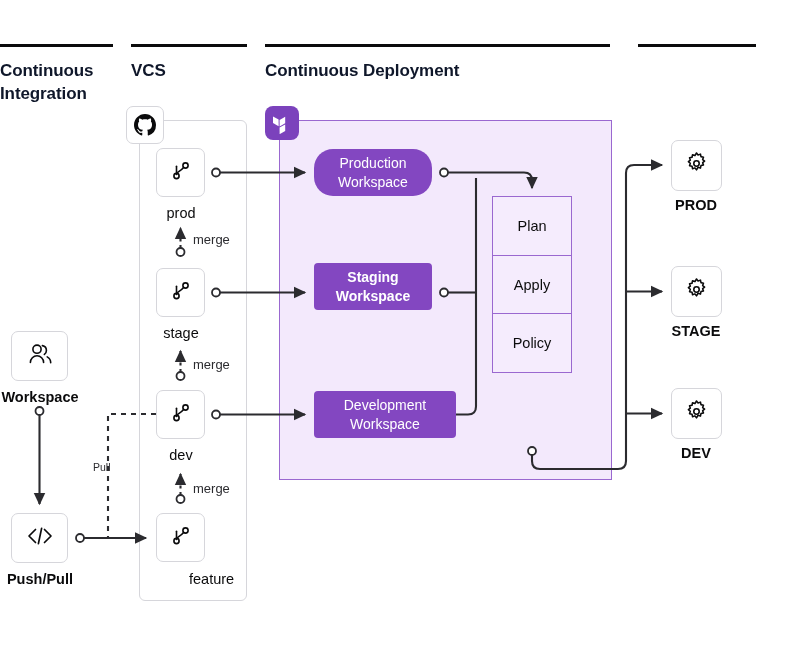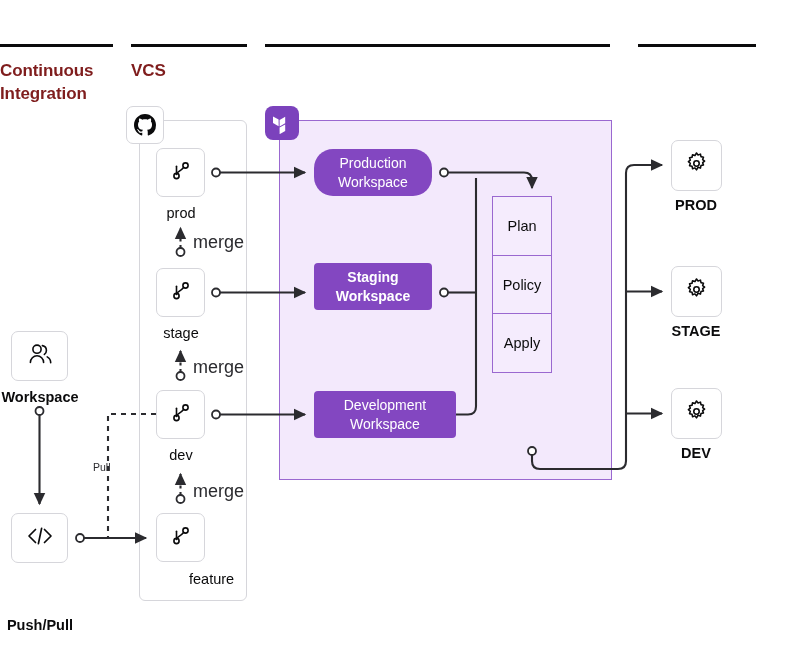--- a/index.html
+++ b/index.html
@@ -14,21 +14,21 @@
     position: relative;
     width: 800px; height: 667px;
     background: #ffffff;
   }
 
   
   .col-head {
     position: absolute;
     font-size: 17px;
     font-weight: 700;
-    color: #7f1d1d;
+    color: #0f172a;
     line-height: 23px;
     letter-spacing: -0.1px;
     white-space: pre-line;
   }
   .col-rule {
     position: absolute;
     height: 3px;
     background: #0b0b0c;
   }
 
@@ -122,21 +122,21 @@
     position: absolute;
     left: 0; top: 0;
     width: 800px; height: 667px;
     overflow: visible;
     pointer-events: none;
     z-index: 3;
   }
 
   .mergelabel {
     position: absolute;
-    font-size: 18px;
+    font-size: 13px;
     color: #2b2b2f;
     white-space: nowrap;
   }
   .pulllabel {
     position: absolute;
     font-size: 10.5px;
     color: #2b2b2f;
     white-space: nowrap;
   }
 </style>
@@ -146,20 +146,21 @@
 <div id="stage">
 
   <div class="col-rule" style="left:0px; top:44px; width:113px;"></div>
   <div class="col-head" style="left:0px; top:59px; width:120px;">Continuous
 Integration</div>
 
   <div class="col-rule" style="left:131px; top:44px; width:116px;"></div>
   <div class="col-head" style="left:131px; top:59px; width:120px;">VCS</div>
 
   <div class="col-rule" style="left:265px; top:44px; width:345px;"></div>
+  <div class="col-head" style="left:265px; top:59px; width:360px;">Continuous Deployment</div>
 
   <div class="col-rule" style="left:638px; top:44px; width:118px;"></div>
 
   <div class="cd-box" style="left:279px; top:120px; width:333px; height:360px;"></div>
   <div class="tf-badge" style="left:265px; top:106px;">
     <svg width="19" height="21" viewBox="0 0 19 21" aria-hidden="true">
       <polygon points="0,3.4 5.6,6.6 5.6,13.2 0,10.0" fill="#ffffff"></polygon>
       <polygon points="6.6,6.9 12.2,3.7 12.2,10.3 6.6,13.5" fill="#ffffff"></polygon>
       <polygon points="6.6,14.6 12.2,11.4 12.2,18.0 6.6,21.2" fill="#ffffff"></polygon>
     </svg>
@@ -191,21 +192,21 @@
 
   <div class="card" style="left:11px; top:513px; width:57px; height:50px;">
     <span>
       <svg width="30" height="20" viewBox="0 0 30 20" aria-hidden="true">
         <path d="M10.5 3.5 4 10l6.5 6.5" fill="none" stroke="#0b0b0c" stroke-width="1.7" stroke-linecap="round" stroke-linejoin="round"></path>
         <path d="M19.5 3.5 26 10l-6.5 6.5" fill="none" stroke="#0b0b0c" stroke-width="1.7" stroke-linecap="round" stroke-linejoin="round"></path>
         <path d="M16.6 2.4 13.4 17.6" fill="none" stroke="#0b0b0c" stroke-width="1.7" stroke-linecap="round"></path>
       </svg>
     </span>
   </div>
-  <div class="node-label bold" style="left:0px; top:570px; width:80px;margin-top:46px;">Push/Pull</div>
+  <div class="node-label bold" style="left:0px; top:570px; width:80px;">Push/Pull</div>
 
   <div class="card" style="left:156px; top:148px; width:49px; height:49px;">
     <span>
       <svg width="24" height="24" viewBox="0 0 24 24" aria-hidden="true">
         <circle cx="7.5" cy="17" r="2.6" fill="none" stroke="#0b0b0c" stroke-width="1.6"></circle>
         <circle cx="16.5" cy="6.5" r="2.6" fill="none" stroke="#0b0b0c" stroke-width="1.6"></circle>
         <path d="M7.5 14.4V7.2" fill="none" stroke="#0b0b0c" stroke-width="1.6" stroke-linecap="round"></path>
         <path d="M14.6 8.6c-1.6 2-3.5 3.2-5.6 4.6-.9.6-1.4 1.4-1.5 2.3" fill="none" stroke="#0b0b0c" stroke-width="1.6" stroke-linecap="round"></path>
       </svg>
     </span>
@@ -254,24 +255,24 @@
 
   <div class="pulllabel" style="left:93px; top:461px;">Pull</div>
 
   <div class="ws" style="left:314px; top:149px; width:118px; height:47px;border-radius:19px;">Production
 Workspace</div>
   <div class="ws" style="left:314px; top:263px; width:118px; height:47px;font-weight:bold;">Staging
 Workspace</div>
   <div class="ws" style="left:314px; top:391px; width:142px; height:47px;">Development
 Workspace</div>
 
-  <div class="stack" style="left:492px; top:196px; width:60px;text-align:right;">
+  <div class="stack" style="left:492px; top:196px; width:80px;text-align:right;">
     <div class="stack-cell" style="height:60px;">Plan</div>
+    <div class="stack-cell" style="height:60px;">Apply</div>
     <div class="stack-cell" style="height:60px;">Policy</div>
-    <div class="stack-cell" style="height:60px;">Apply</div>
   </div>
 
   <div class="card" style="left:671px; top:140px; width:51px; height:51px;">
     <span>
       <svg width="25" height="25" viewBox="0 0 24 24" aria-hidden="true">
         <circle cx="12" cy="12" r="2.6" fill="none" stroke="#0b0b0c" stroke-width="1.5"></circle>
         <path d="M12 1.9l1.5 1.9 2.3-.8.5 2.4 2.4.5-.8 2.3 1.9 1.5-1.9 1.5.8 2.3-2.4.5-.5 2.4-2.3-.8L12 18.1
                  l-1.5-1.9-2.3.8-.5-2.4-2.4-.5.8-2.3L4.2 10.3l1.9-1.5-.8-2.3 2.4-.5.5-2.4 2.3.8z" fill="none" stroke="#0b0b0c" stroke-width="1.5" stroke-linejoin="round"></path>
       </svg>
     </span>

